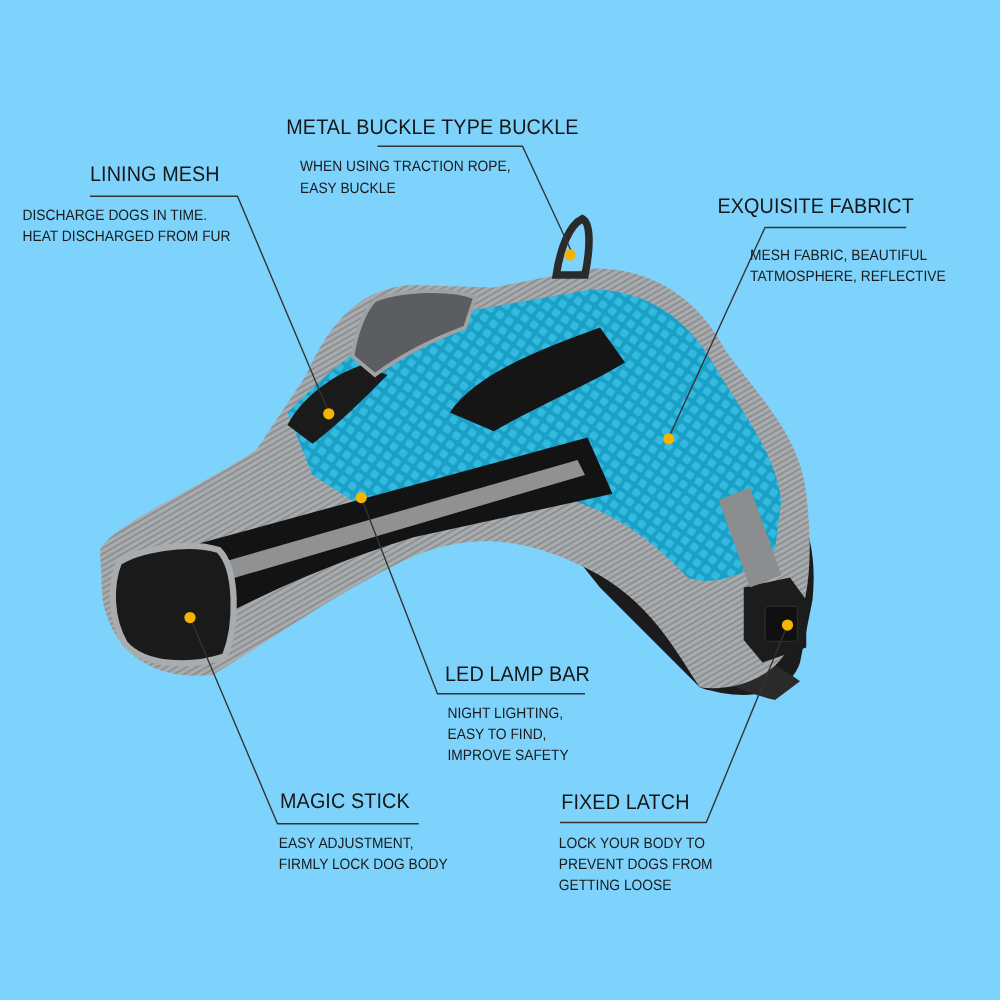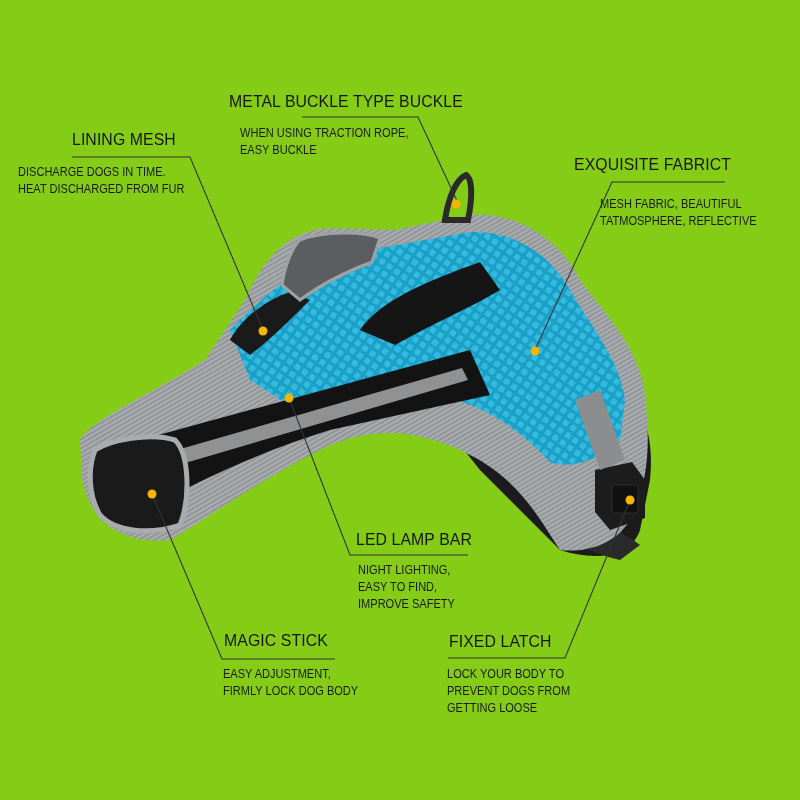--- a/index.html
+++ b/index.html
@@ -1,16 +1,16 @@
 <!DOCTYPE html>
 <html><head>
 <meta charset="utf-8">
 <style>
   html, body { margin:0; padding:0; background:#ffffff; }
-  .canvas { position:relative; width:800px; height:800px; overflow:hidden; background:#84cc16; font-family:"Liberation Sans", "DejaVu Sans", sans-serif; color:#111; }
+  .canvas { position:relative; width:800px; height:800px; overflow:hidden; background:#7dd3fc; font-family:"Liberation Sans", "DejaVu Sans", sans-serif; color:#111; }
   svg.art { position:absolute; left:0; top:0; width:800px; height:800px; }
   .title { position:absolute; font-size:17px; font-weight:400; letter-spacing:0.1px; white-space:nowrap; color:#161616; transform:scaleX(0.93); transform-origin:left top; }
   .desc { position:absolute; font-size:12px; line-height:17px; white-space:nowrap; color:#1a1a1a; transform:scaleX(0.92); transform-origin:left top; }
   .desc div { display:block; }
 </style>
 </head>
 <body>
 
 <div class="canvas">
 

